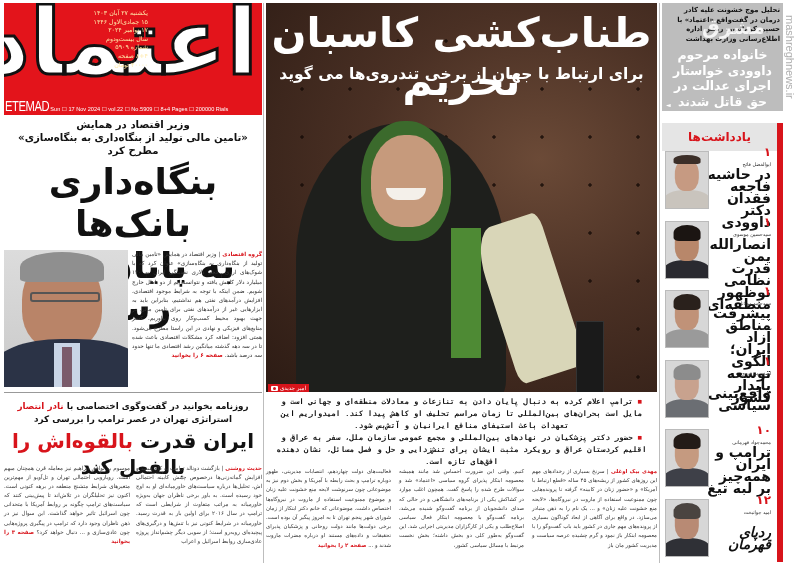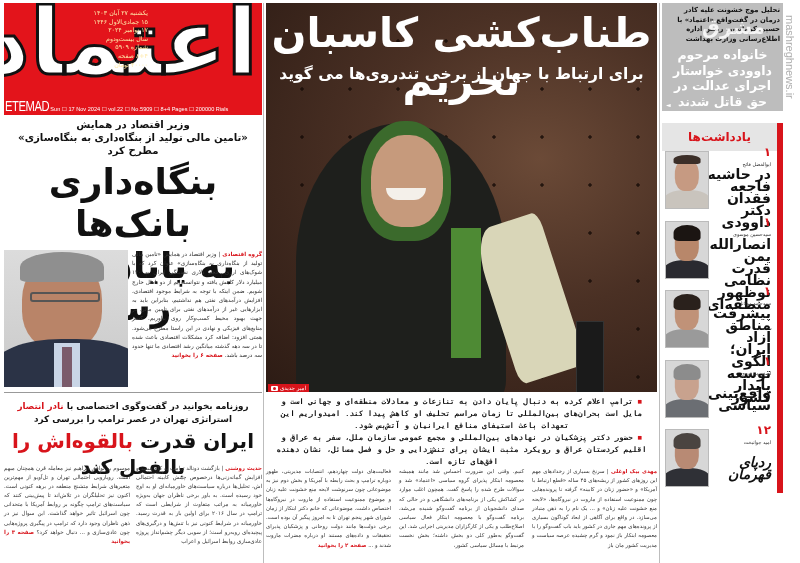--- a/index.html
+++ b/index.html
@@ -242,20 +242,30 @@
         <div class="page-num">۱</div>
         <div class="author">اصغر میرفردی</div>
         <div class="title" style="top:33px;">واقع‌بینی سیاسی</div>
         <div class="portrait">
           <div class="torso" style="background:#6b6e73"></div>
             <div class="face" style="background:#c8a28e"></div>
             <div class="hair" style="background:#8c8c8c"></div>
         </div>
       </div>
       <div class="note">
+        <div class="page-num">۱۰</div>
+        <div class="author">محمدجواد قهرمانی</div>
+        <div class="title">ترامپ و ایران همه‌چیز بر لبه تیغ</div>
+        <div class="portrait">
+          <div class="torso" style="background:#3e4048"></div>
+            <div class="face" style="background:#c59a80"></div>
+            <div class="hair" style="background:#231b17"></div>
+        </div>
+      </div>
+      <div class="note">
         <div class="page-num">۱۲</div>
         <div class="author">امید جوانبخت</div>
         <div class="title" style="top:33px;font-style:italic;">ردپای قهرمان</div>
         <div class="portrait">
           <div class="torso" style="background:#2f3036"></div>
             <div class="face" style="background:#b88a74"></div>
             <div class="hair" style="background:#4a4440"></div>
         </div>
       </div>
     </div>

